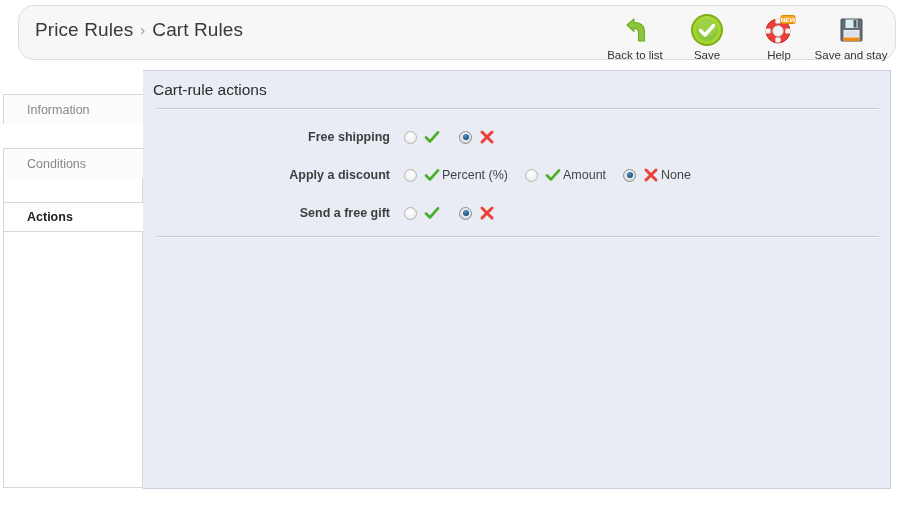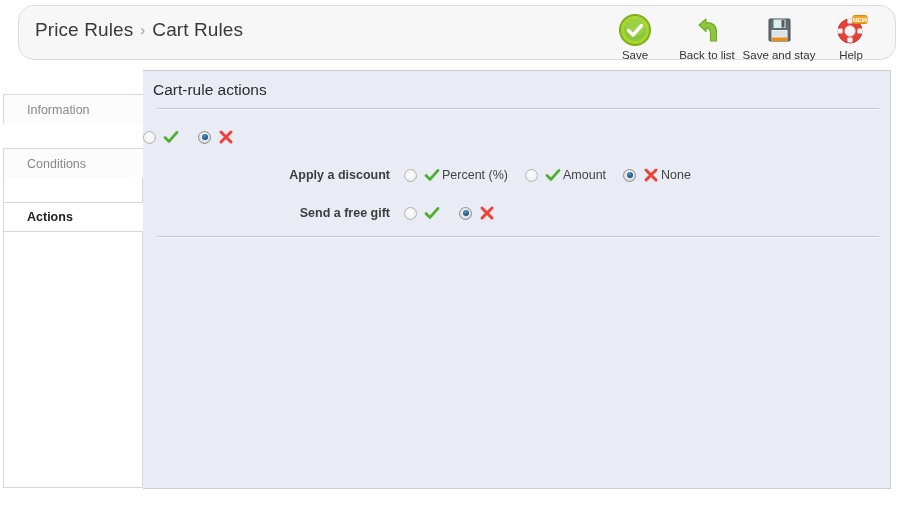--- a/index.html
+++ b/index.html
@@ -228,61 +228,42 @@
 
 <div id="page">
 
   <div class="header-bar">
 
     <div class="breadcrumb">
       <span class="crumb">Price Rules</span><span class="sep">›</span><span class="crumb">Cart Rules</span>
     </div>
 
     <div class="toolbar">
+
+      <div class="tool-btn">
+        <span class="glyph">
+          <svg viewBox="0 0 36 36" width="36" height="36">
+            <path d="M10 13 L17 7 L17 10.6 C24.5 10.6 27.5 14.5 27.5 20 L27.5 29 L21.5 29 L21.5 21
+                     C21.5 17.6 20.3 16.1 17 16.1 L17 19.5 Z" fill="#8cc63e" stroke="#6fae20" stroke-width="1.1" stroke-linejoin="round"></path>
+          </svg>
+        </span>
+        <span class="tlabel">Back to list</span>
+      </div>
 
       <div class="tool-btn">
         <span class="glyph">
           <svg viewBox="0 0 36 36" width="36" height="36">
             <circle cx="18" cy="18" r="15" fill="#a7d62e"></circle>
             <circle cx="18" cy="18" r="15" fill="none" stroke="#7fae18" stroke-width="2"></circle>
             <circle cx="18" cy="18" r="11" fill="#8cc63e"></circle>
             <circle cx="18" cy="14" r="10" fill="#a9d94a" opacity=".55"></circle>
             <path d="M11.5 18.5 l4.5 4.5 l8.5 -9.5" fill="none" stroke="#ffffff" stroke-width="3.4" stroke-linecap="round" stroke-linejoin="round"></path>
           </svg>
         </span>
         <span class="tlabel">Save</span>
-      </div>
-
-      <div class="tool-btn">
-        <span class="glyph">
-          <svg viewBox="0 0 36 36" width="36" height="36">
-            <path d="M10 13 L17 7 L17 10.6 C24.5 10.6 27.5 14.5 27.5 20 L27.5 29 L21.5 29 L21.5 21
-                     C21.5 17.6 20.3 16.1 17 16.1 L17 19.5 Z" fill="#8cc63e" stroke="#6fae20" stroke-width="1.1" stroke-linejoin="round"></path>
-          </svg>
-        </span>
-        <span class="tlabel">Back to list</span>
-      </div>
-
-      <div class="tool-btn">
-        <span class="glyph">
-          <svg viewBox="0 0 36 36" width="36" height="36">
-            <rect x="8" y="7" width="21" height="22" rx="1" fill="#636b72"></rect>
-            <rect x="8" y="7" width="21" height="22" rx="1" fill="none" stroke="#4a5157" stroke-width="1"></rect>
-            <rect x="12.5" y="7.5" width="12" height="8.5" fill="#d9f0ee"></rect>
-            <rect x="20.5" y="8" width="3" height="7.5" fill="#555c63"></rect>
-            <rect x="10.5" y="18" width="16" height="11" fill="#eef1f4"></rect>
-            <g stroke="#c9d4de" stroke-width="1">
-              <line x1="11.5" y1="20" x2="25.5" y2="20"></line>
-              <line x1="11.5" y1="22" x2="25.5" y2="22"></line>
-              <line x1="11.5" y1="24" x2="25.5" y2="24"></line>
-            </g>
-            <rect x="10.5" y="25.5" width="16" height="3.5" fill="#f08a16"></rect>
-          </svg>
-        </span>
-        <span class="tlabel">Save and stay</span>
       </div>
 
       <div class="tool-btn">
         <span class="glyph">
           <svg viewBox="0 0 36 36" width="36" height="36">
             <circle cx="17" cy="19" r="12" fill="#e8413a"></circle>
             <circle cx="17" cy="19" r="12" fill="none" stroke="#c32b26" stroke-width="1"></circle>
             <circle cx="17" cy="19" r="5.2" fill="#f2f4f6" stroke="#cfd4d9" stroke-width="1"></circle>
             <g fill="#f2f4f6">
               <rect x="14.4" y="6.6" width="5.2" height="5" rx="1"></rect>
@@ -292,20 +273,39 @@
             </g>
             <g>
               <rect x="20" y="3.5" width="14" height="8" rx="1.5" fill="#f5a623" stroke="#d98c0c" stroke-width="1"></rect>
               <text x="27" y="10" font-family="Liberation Sans, sans-serif" font-size="6.2" font-weight="bold" fill="#ffffff" text-anchor="middle">NEW</text>
             </g>
           </svg>
         </span>
         <span class="tlabel">Help</span>
       </div>
 
+      <div class="tool-btn">
+        <span class="glyph">
+          <svg viewBox="0 0 36 36" width="36" height="36">
+            <rect x="8" y="7" width="21" height="22" rx="1" fill="#636b72"></rect>
+            <rect x="8" y="7" width="21" height="22" rx="1" fill="none" stroke="#4a5157" stroke-width="1"></rect>
+            <rect x="12.5" y="7.5" width="12" height="8.5" fill="#d9f0ee"></rect>
+            <rect x="20.5" y="8" width="3" height="7.5" fill="#555c63"></rect>
+            <rect x="10.5" y="18" width="16" height="11" fill="#eef1f4"></rect>
+            <g stroke="#c9d4de" stroke-width="1">
+              <line x1="11.5" y1="20" x2="25.5" y2="20"></line>
+              <line x1="11.5" y1="22" x2="25.5" y2="22"></line>
+              <line x1="11.5" y1="24" x2="25.5" y2="24"></line>
+            </g>
+            <rect x="10.5" y="25.5" width="16" height="3.5" fill="#f08a16"></rect>
+          </svg>
+        </span>
+        <span class="tlabel">Save and stay</span>
+      </div>
+
     </div>
   </div>
 
   <div class="rail-fill"></div>
   <div class="tab-rail">
     <div class="tab">
       <span>Information</span>
     </div>
     <div class="tab">
       <span>Conditions</span>
@@ -316,20 +316,21 @@
   </div>
 
   <div class="panel">
 
     <div class="panel-title">Cart-rule actions</div>
     <div class="hr top"></div>
 
     <div class="form-rows">
 
       <div class="frow">
+        <div class="flabel">Free shipping</div>
         <div class="opts">
           <label class="opt">
             <span class="radio"></span>
             <span class="mark">
               <svg viewBox="0 0 16 16" width="16" height="16">
                 <path d="M2 8.6 L6 12.4 L14 3.4" fill="none" stroke="#4caf2d" stroke-width="2.8" stroke-linecap="round" stroke-linejoin="round"></path>
               </svg>
             </span>
             <span class="otext"></span>
           </label>

